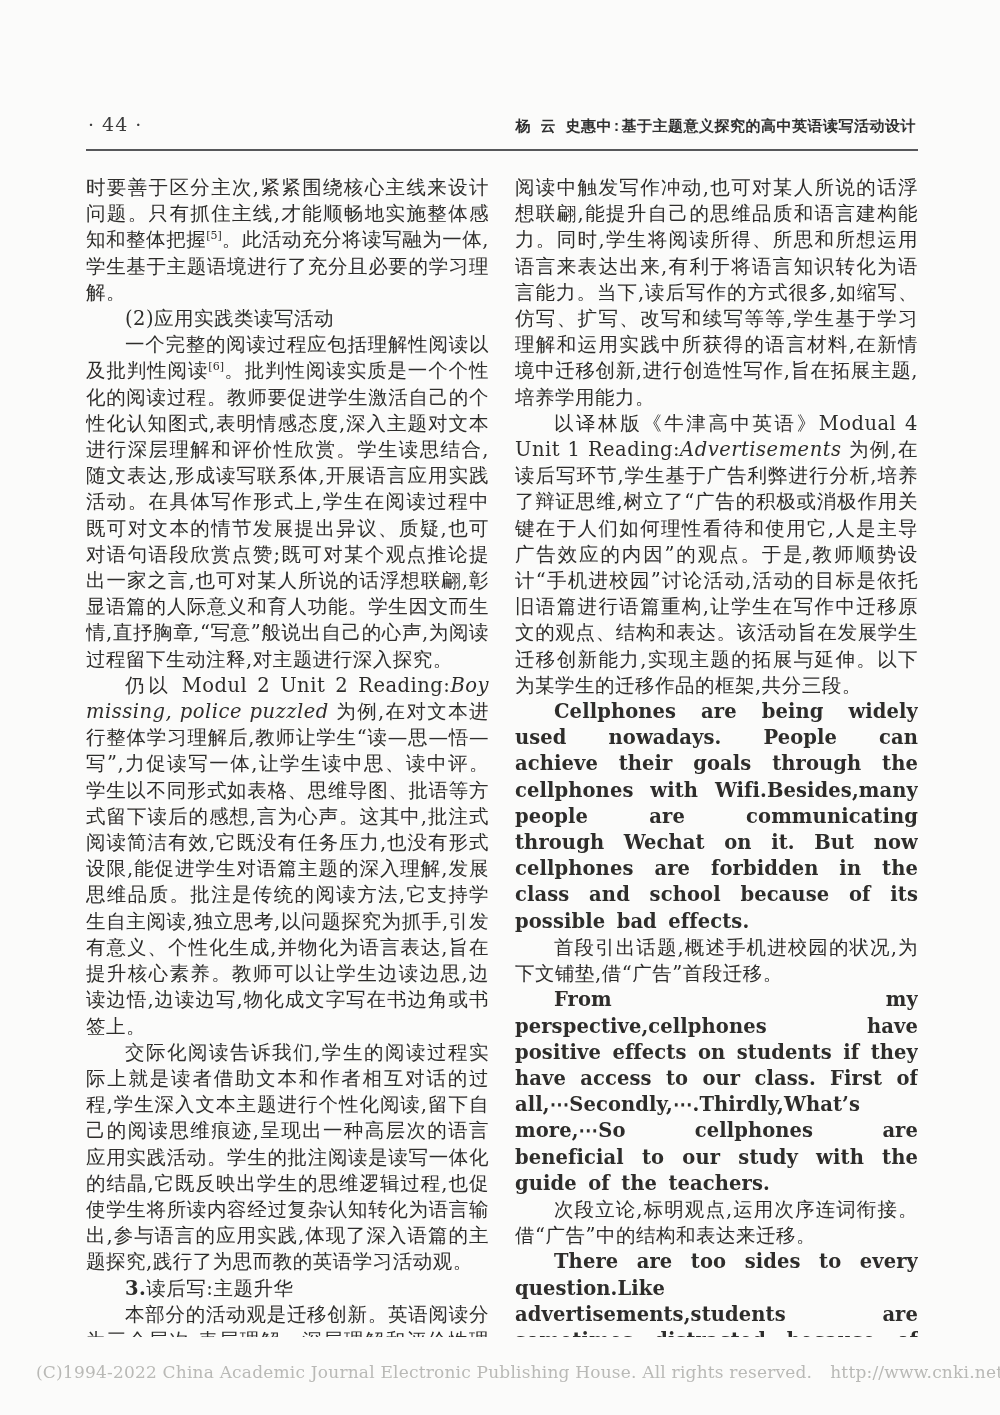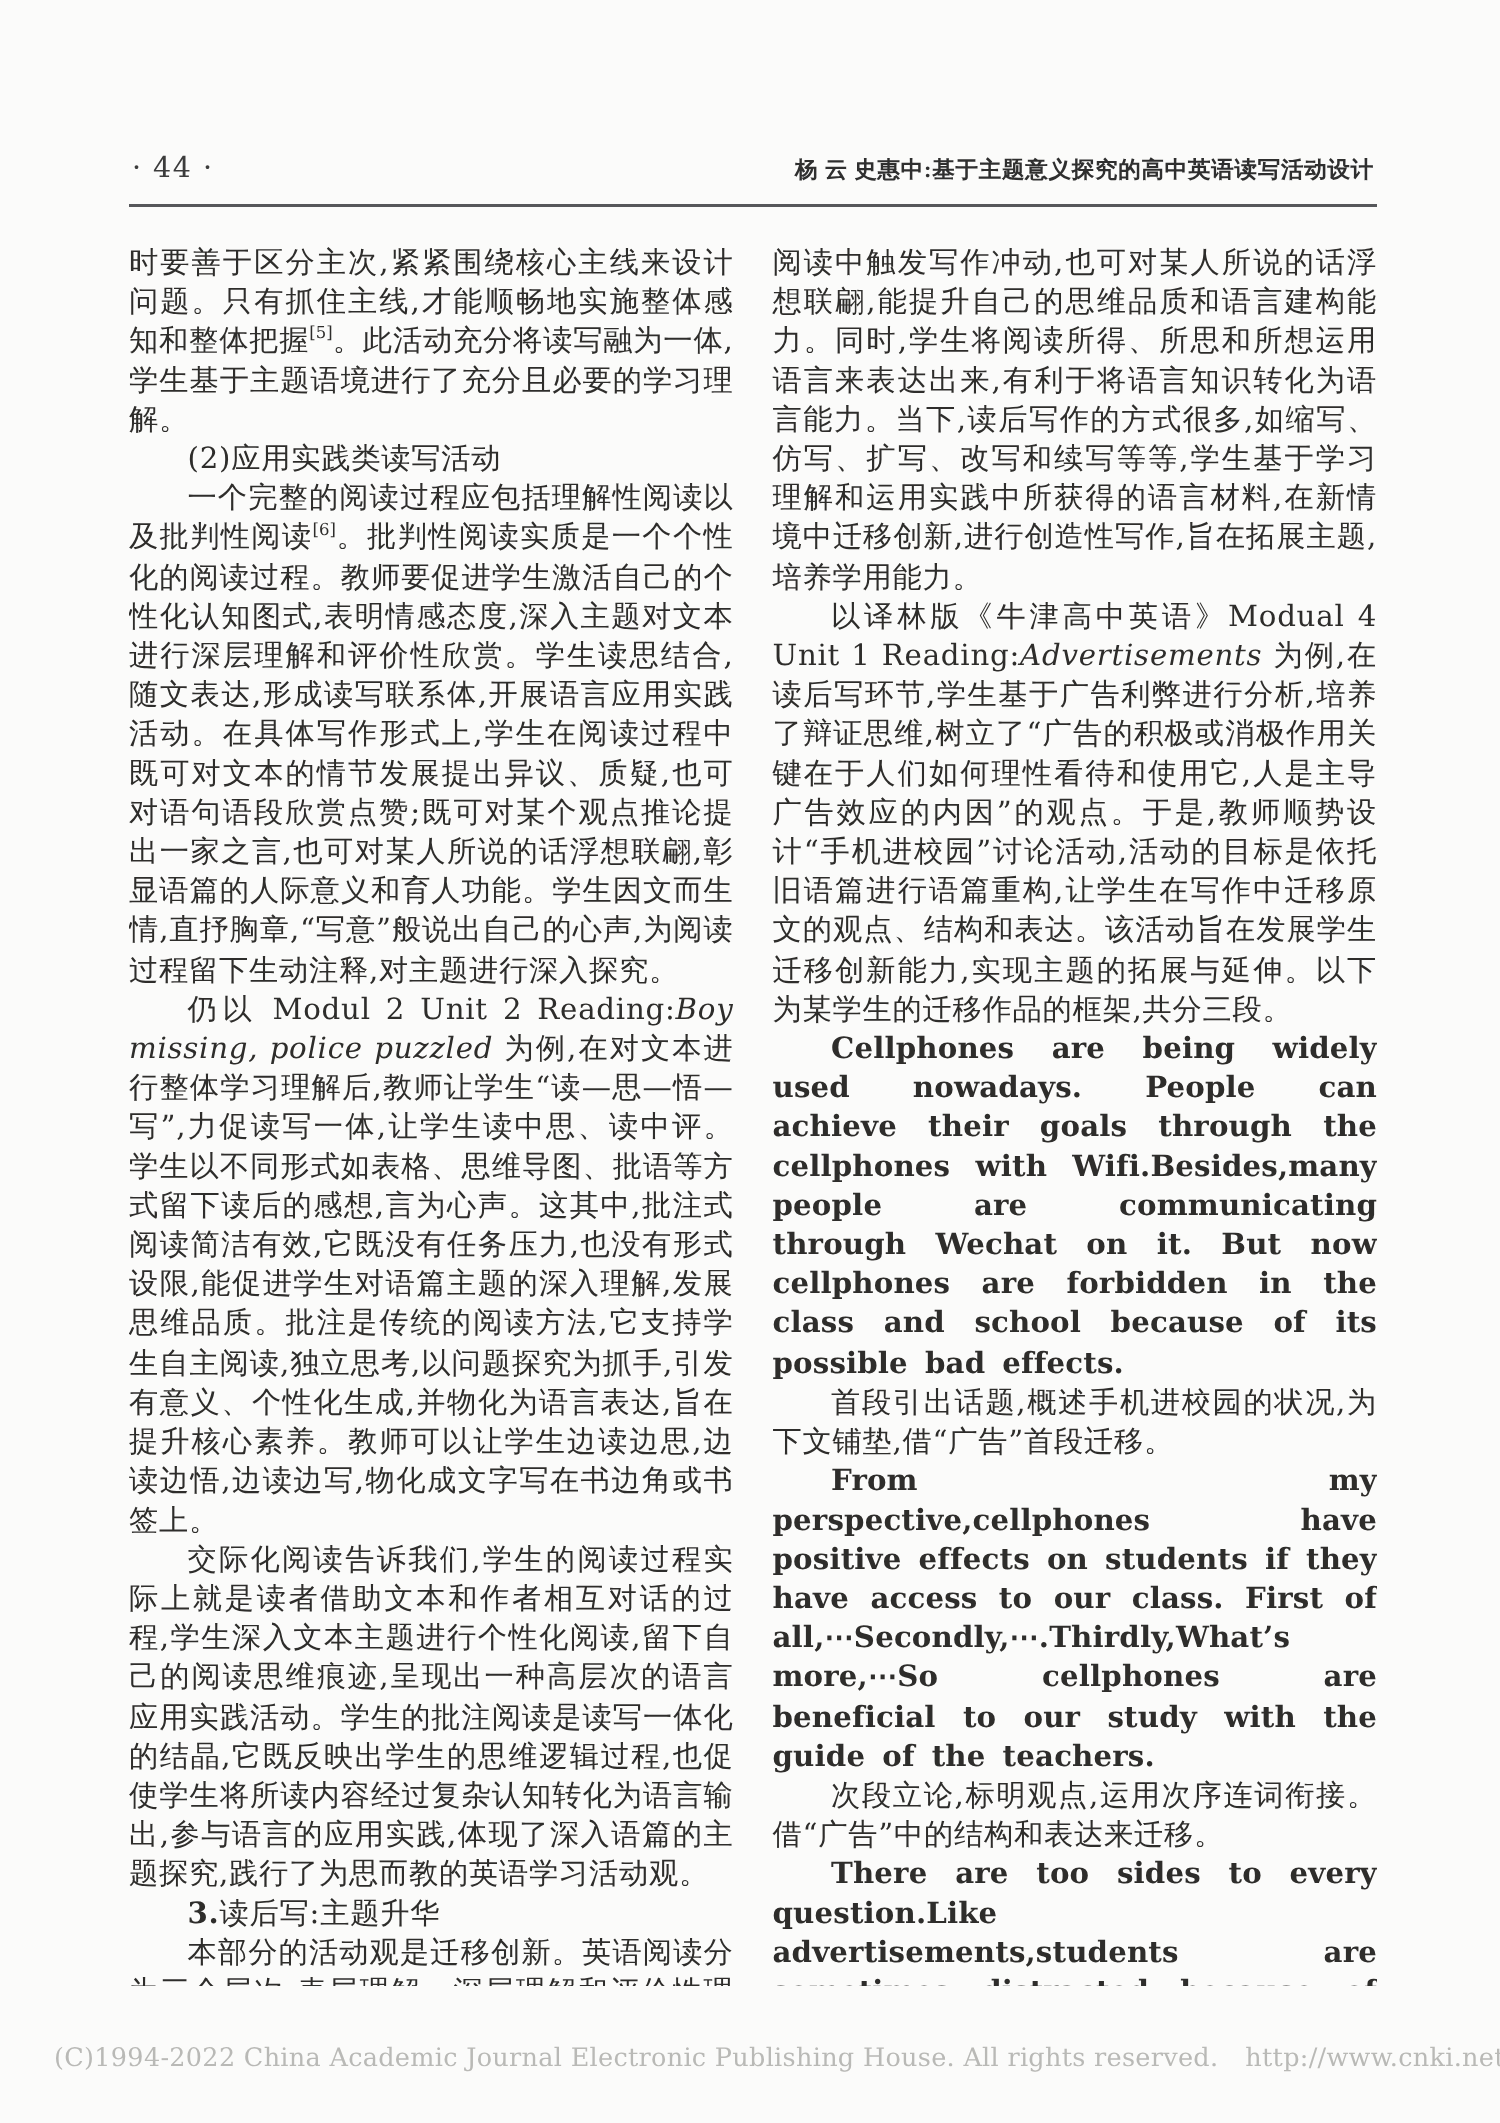--- a/index.html
+++ b/index.html
@@ -8,28 +8,28 @@
     width: 1000px; height: 1415px;
     background: #fbfbfa;
     color: #2e2d2b;
     font-family: "DejaVu Serif", "Liberation Serif", serif;
     position: relative;
     overflow: hidden;
   }
   .page { position: absolute; inset: 0; }
   .page-header {
     display: flex; justify-content: space-between; align-items: baseline;
-    margin: 0 82px 0 86px;
+    margin: 12px 82px 0 86px;
     padding: 101px 2px 13px 2px;
     border-bottom: 2px solid #56575a;
   }
   .page-number { font-size: 19px; color: #3c3c3c; letter-spacing: 1px; }
   .running-title {
     font-size: 15px; font-weight: bold; color: #2f2f2f;
-    font-family: Liberation Serif, serif;
+    font-family: Liberation Mono, monospace;
     letter-spacing: 0.5px;
   }
   .content {
     display: flex; gap: 26px;
     margin: 24px 82px 0 86px;
     height: 1162px; overflow: hidden; justify-content: center;
   }
   .column { width: 403px; flex: 0 0 auto; }
   .para {
     margin: 0;

